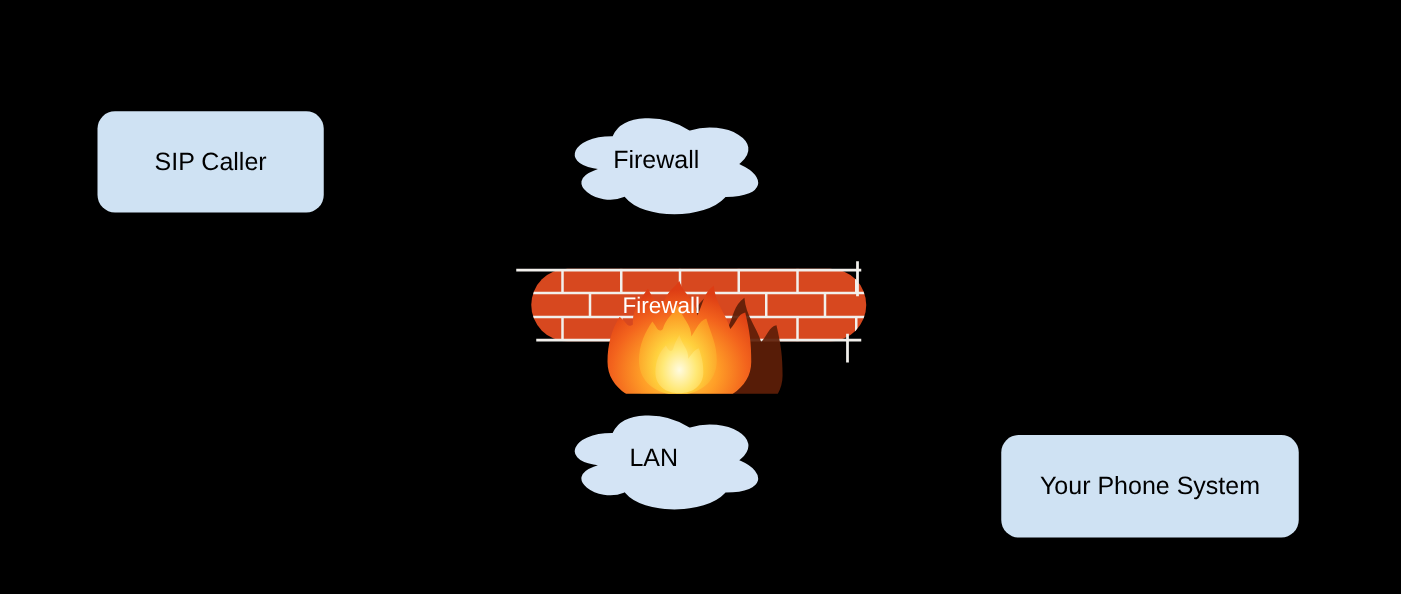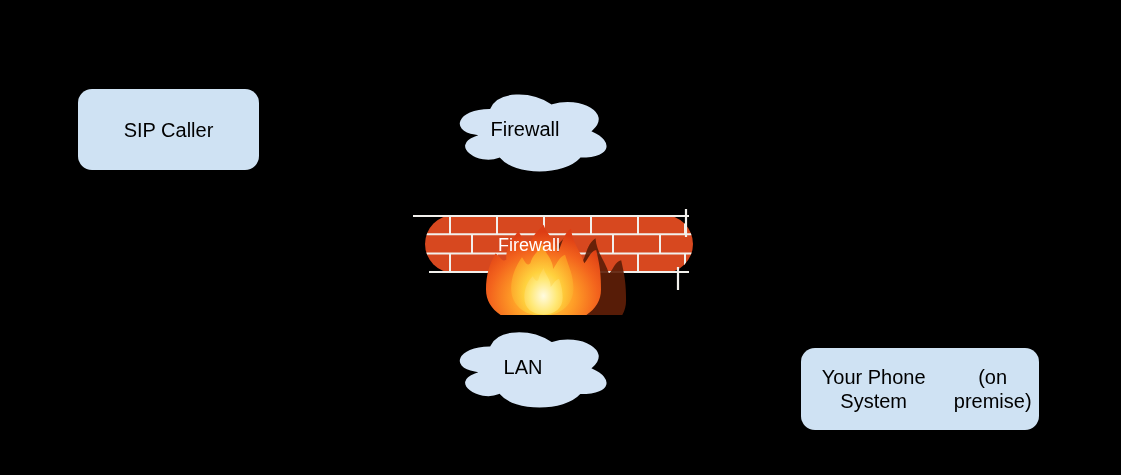--- a/index.html
+++ b/index.html
@@ -130,16 +130,15 @@
 
   <div class="cloud cloud-lan">
     <svg viewBox="-4 -2 174 96" preserveAspectRatio="none">
       <use href="#cloudPath" fill="#d4e4f5" stroke="#000000" stroke-width="2"></use>
     </svg>
     <div class="cloud-label">LAN</div>
   </div>
 
   <div class="node-box box-phone">
     <div>Your Phone System</div>
-    <div>(on premise)</div>
   </div>
 
 </div>
 
 </body></html>

